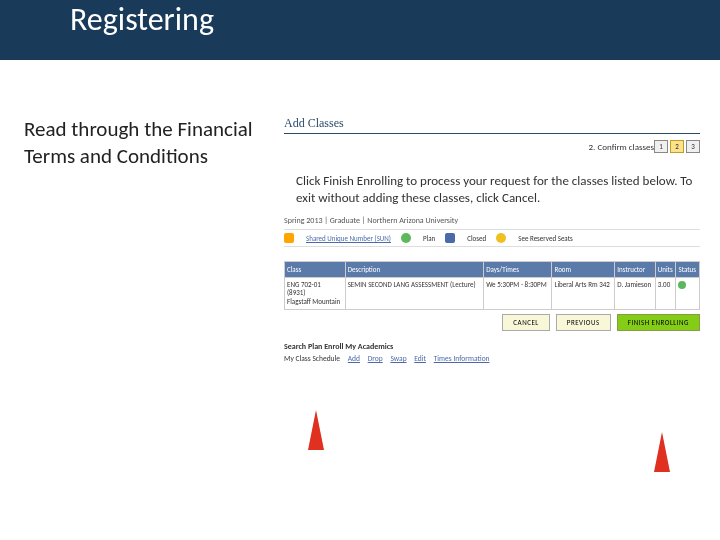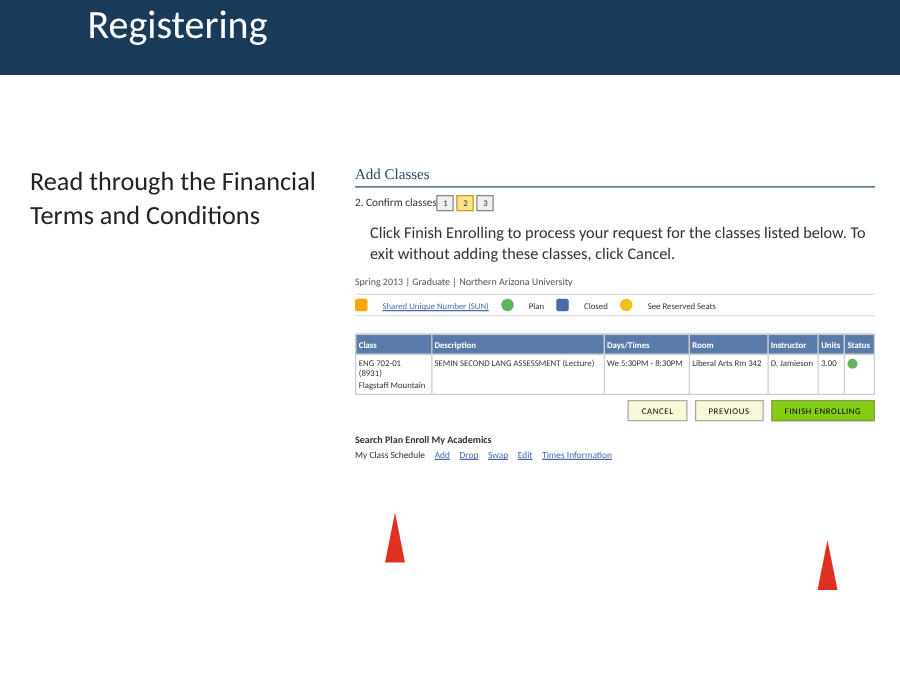--- a/index.html
+++ b/index.html
@@ -1,38 +1,38 @@
 <!DOCTYPE html>
 <html><head>
 <meta charset="utf-8">
 <style>
 *{margin:0;padding:0;box-sizing:border-box;font-family:Calibri,Arial,sans-serif}
 body{width:720px;height:540px;background:#fff;color:#333;position:relative;overflow:hidden}
 .title-bar{width:100%;height:60px;background:#1a3a5a;color:#fff;display:flex;align-items:flex-start;padding-left:70px;font-size:32px}
-.content{display:flex;padding:72px 20px 0 24px;gap:20px}
+.content{display:flex;padding:56px 20px 0 24px;gap:20px}
 .left{width:240px;color:#222;font-size:21px;line-height:1.3}
 .left p{margin-bottom:28px}
 .right{flex:1;font-size:8px;color:#333;position:relative}
 .section-title{font-family:Georgia,serif;font-size:12px;color:#2a4a6a;border-bottom:1px solid #2a4a6a;padding-bottom:2px;margin-bottom:6px}
-.steps{display:flex;justify-content:flex-start;align-items:center;margin-bottom:10px}
+.steps{display:flex;justify-content:flex-end;align-items:center;margin-bottom:20px}
 .step-label{font-size:9px}
 .step-boxes{display:flex;gap:2px}
 .step-box{width:14px;height:13px;border:1px solid #888;background:#f0f0f0;display:flex;align-items:center;justify-content:center;font-size:7px}
 .step-box.active{background:#fce28a;border-color:#c0a020}
 .instr{font-size:13px;margin:0 0 8px 12px;line-height:1.3}
 .term{font-size:8px;color:#555;margin-bottom:4px}
 .legend{display:flex;align-items:flex-end;gap:10px;font-size:7px;margin:4px 0 14px 0;padding:3px 0;border-top:1px solid #ddd;border-bottom:1px solid #ddd}
 .legend-ico{width:10px;height:10px;display:inline-block;border-radius:2px;margin-right:2px;vertical-align:middle}
 .ico-sun{background:#ffa500}
 .ico-open{background:#5db85d;border-radius:50%}
 .ico-closed{background:#4a6aaa}
 .ico-res{background:#f0c020;border-radius:50%}
 .sun-link{color:#4a6aaa;text-decoration:underline}
 table{width:100%;border-collapse:collapse;font-size:7px}
-th{background:#5a7aaa;color:#fff;border:1px solid #ccc;padding:3px 2px;text-align:left;font-weight:bold}
+th{background:#5a7aaa;color:#fff;border:1px solid #ccc;padding:3px 2px;text-align:left;font-weight:normal}
 td{border:1px solid #ccc;padding:3px 2px;vertical-align:top;line-height:1.2}
 .dot-open{width:8px;height:8px;background:#5db85d;border-radius:50%;display:inline-block}
 .check-row{display:flex;align-items:flex-start;gap:4px;margin:6px 0 2px 0;font-size:7px}
 .check-row input{width:9px;height:9px}
 .terms-link{color:#4a6aaa;text-decoration:underline;font-weight:bold;font-size:7px}
 .btns{display:flex;justify-content:flex-end;gap:6px;margin-top:4px}
 .btn{font-size:7px;padding:3px 10px;border:1px solid #aaa;background:#f8f8d8;cursor:pointer;font-family:inherit;letter-spacing:0.5px}
 .btn.primary{background:#84cc16;border-color:#8a9a4a}
 .tabs{font-size:8px;font-weight:bold;margin-top:10px}
 .subtabs{font-size:7.5px;margin-top:3px}

